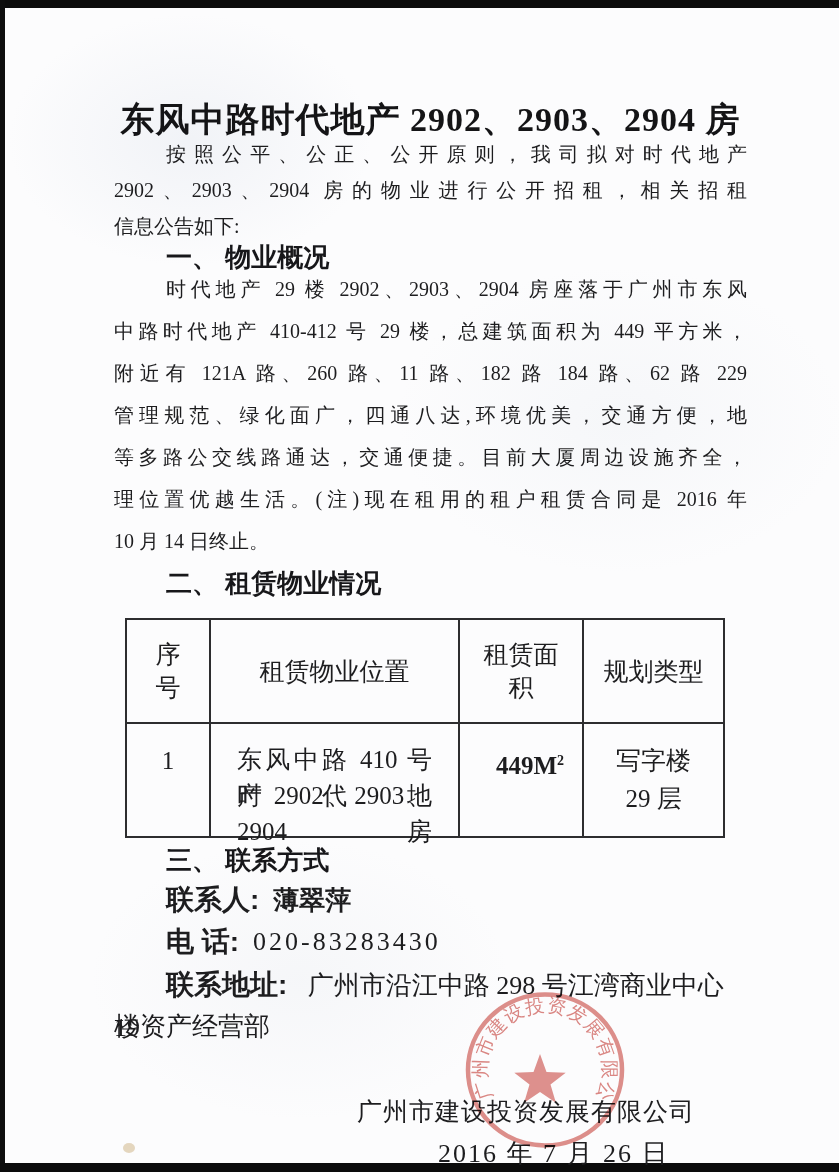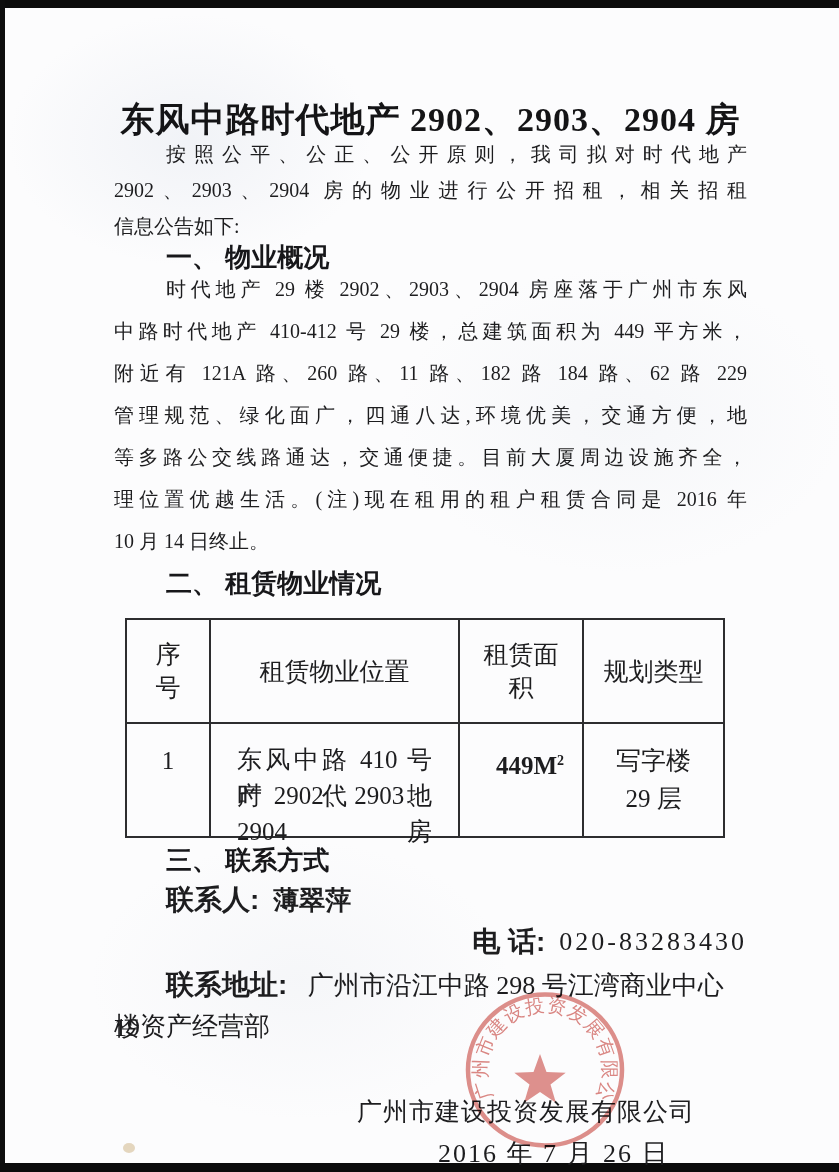--- a/index.html
+++ b/index.html
@@ -52,21 +52,21 @@
   .col-seq{width:84px;}.col-loc{width:249px;}.col-area{width:124px;}.col-type{width:141px;}
   td.cell{vertical-align:top;font-size:25px;}
   .seq-val{text-align:center;line-height:38px;}
   .loc-line{padding:0 8px;height:36px;line-height:36px;font-size:25px;}
   .area-val{text-align:right;font-weight:bold;line-height:38px;font-size:25px;}
   .type-val{text-align:center;line-height:38px;font-size:25px;}
   td.cell sup{font-size:14px;}
 
   .contact-row{display:flex;}
   .c1{height:40px;line-height:40px;}
-  .c2{height:44px;line-height:44px;justify-content:flex-end;}
+  .c2{height:44px;line-height:44px;}
   .addr-line{height:42px;line-height:42px;font-size:26px;}
   .label{font-family:"Liberation Sans","DejaVu Sans",sans-serif;font-weight:bold;
     font-size:28px;padding-left:52px;}
   .value{font-size:26px;margin-left:14px;}
   .value.bold{font-family:"Liberation Sans","DejaVu Sans",sans-serif;font-weight:bold;}
   .phone{letter-spacing:3px;}
 
   .company-line{margin-top:44px;height:40px;line-height:40px;font-size:25px;
     padding-left:243px;letter-spacing:1px;}
   .date-line{margin-top:2px;height:40px;line-height:40px;font-size:26px;

